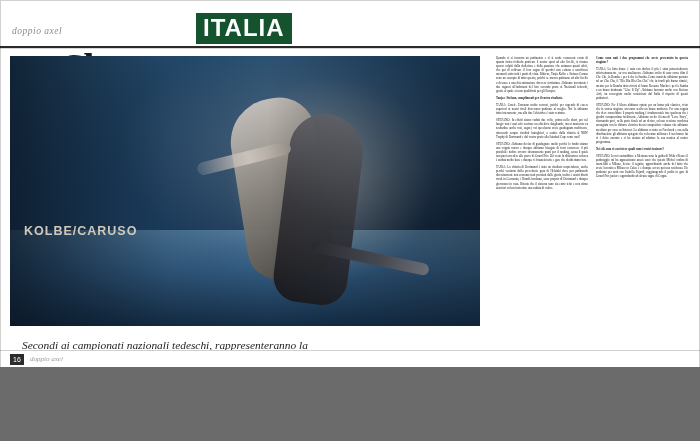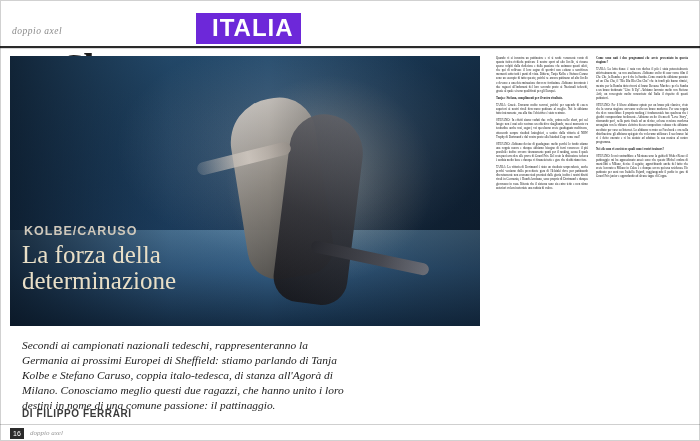--- a/index.html
+++ b/index.html
@@ -9,21 +9,21 @@
   }
   body {
     width: 700px;
     height: 441px;
     overflow: hidden;
     font-family: "Liberation Sans", sans-serif;
   }
   .page {
     position: relative;
     width: 700px;
-    height: 441px;
+    height: 367px;
     background: #ffffff;
     box-sizing: border-box;
     overflow: hidden;
   }
   
   .masthead {
     position: absolute;
     left: 0; top: 0;
     width: 700px;
     height: 48px;
@@ -53,22 +53,22 @@
     margin-top: 44px;
   }
   .mast-title-sub {
     position: absolute;
     left: 196px;
     top: 13px;
     font-family: "Liberation Sans", sans-serif;
     font-size: 24px;
     font-weight: bold;
     color: #ffffff;
-    background: #6d28d9;
-    padding: 2px 7px 3px 16px;
+    background: #14532d;
+    padding: 2px 7px 3px 7px;
     letter-spacing: 1px;
     line-height: 26px;
   }
   .mast-rule {
     position: absolute;
     left: 0;
     top: 46px;
     width: 700px;
     height: 2px;
     background: #2b2b2b;
@@ -273,21 +273,20 @@
       <div class="ice"></div>
       <div class="spot"></div>
       <div class="skater-a"></div>
       <div class="skater-b"></div>
       <div class="skater-arm"></div>
       <div class="skater-leg"></div>
       <div class="photo-shade"></div>
     </div>
 
     <div class="kicker">KOLBE/CARUSO</div>
-    <div class="headline">La forza della determinazione</div>
     <div class="standfirst">Secondi ai campionati nazionali tedeschi, rappresenteranno la Germania ai prossimi Europei di Sheffield: stiamo parlando di Tanja Kolbe e Stefano Caruso, coppia italo-tedesca, di stanza all'Agorà di Milano. Conosciamo meglio questi due ragazzi, che hanno unito i loro destini in nome di una comune passione: il pattinaggio.</div>
     <div class="byline">DI FILIPPO FERRARI</div>
   </div>
 
   <div class="textcol" id="article-body">
       <p class="body">Quando ci si incontra un pattinatore e ci si rende veramente conto di quanta fatica richieda praticare il nostro sport ad alto livello, si rimane spesso colpiti dalla dedizione e dalla passione che animano questi atleti, che qui di coltivare il loro sogno di sportivi non esitano a sacrificare momenti sotto tutti i punti di vista. Diderne, Tanja Kolbe e Stefano Caruso sono un esempio di tutto questo, poiché se ancora pattinano ad alto livello o devono a una determinazione davvero fortissima. Abbiamo incontrato i due ragazzi all'indomani del loro secondo posto ai Nazionali tedeschi, grazie al quale si sono qualificati per gli Europei.</p>
       <p class="q">Tanja e Stefano, complimenti per il vostro risultato.</p>
       <p class="body">TANJA: Grazie. Eravamo molto nervosi, poiché per sapendo di essere superiori ai nostri rivali dovevamo pattinare al meglio. Noi lo abbiamo fatto interamente, ma alla fine l'obiettivo è stato centrato.</p>
       <p class="body">STEFANO: In effetti siamo caduti due volte, prima nello short, poi nel lungo: non è mai solo centrare un obiettivo sbagliando, ma ai momento va tenitudine anche così, sagaci, voi quest'anno avete guadagnato molticeme, ottenendo sempre risultati lusinghieri, a sentire dalla vittoria al NRW Trophy di Dortmund e dal vostro posto alla Istanbul Cup: come mai?</p>
       <p class="body">STEFANO: Abbiamo deciso di guadagnare molto perché lo fondo stiamo una coppia nuova e dunque abbiamo bisogno di farci conoscere il più possibile: inoltre occorre tirannamente punti per il ranking, senza il quale non puoi accedere alle prove di Grand Prix. Del resto la distinzione tedesca è andata molto bene e dunque ci finanzia tutte e gare che desideriamo fare.</p>

